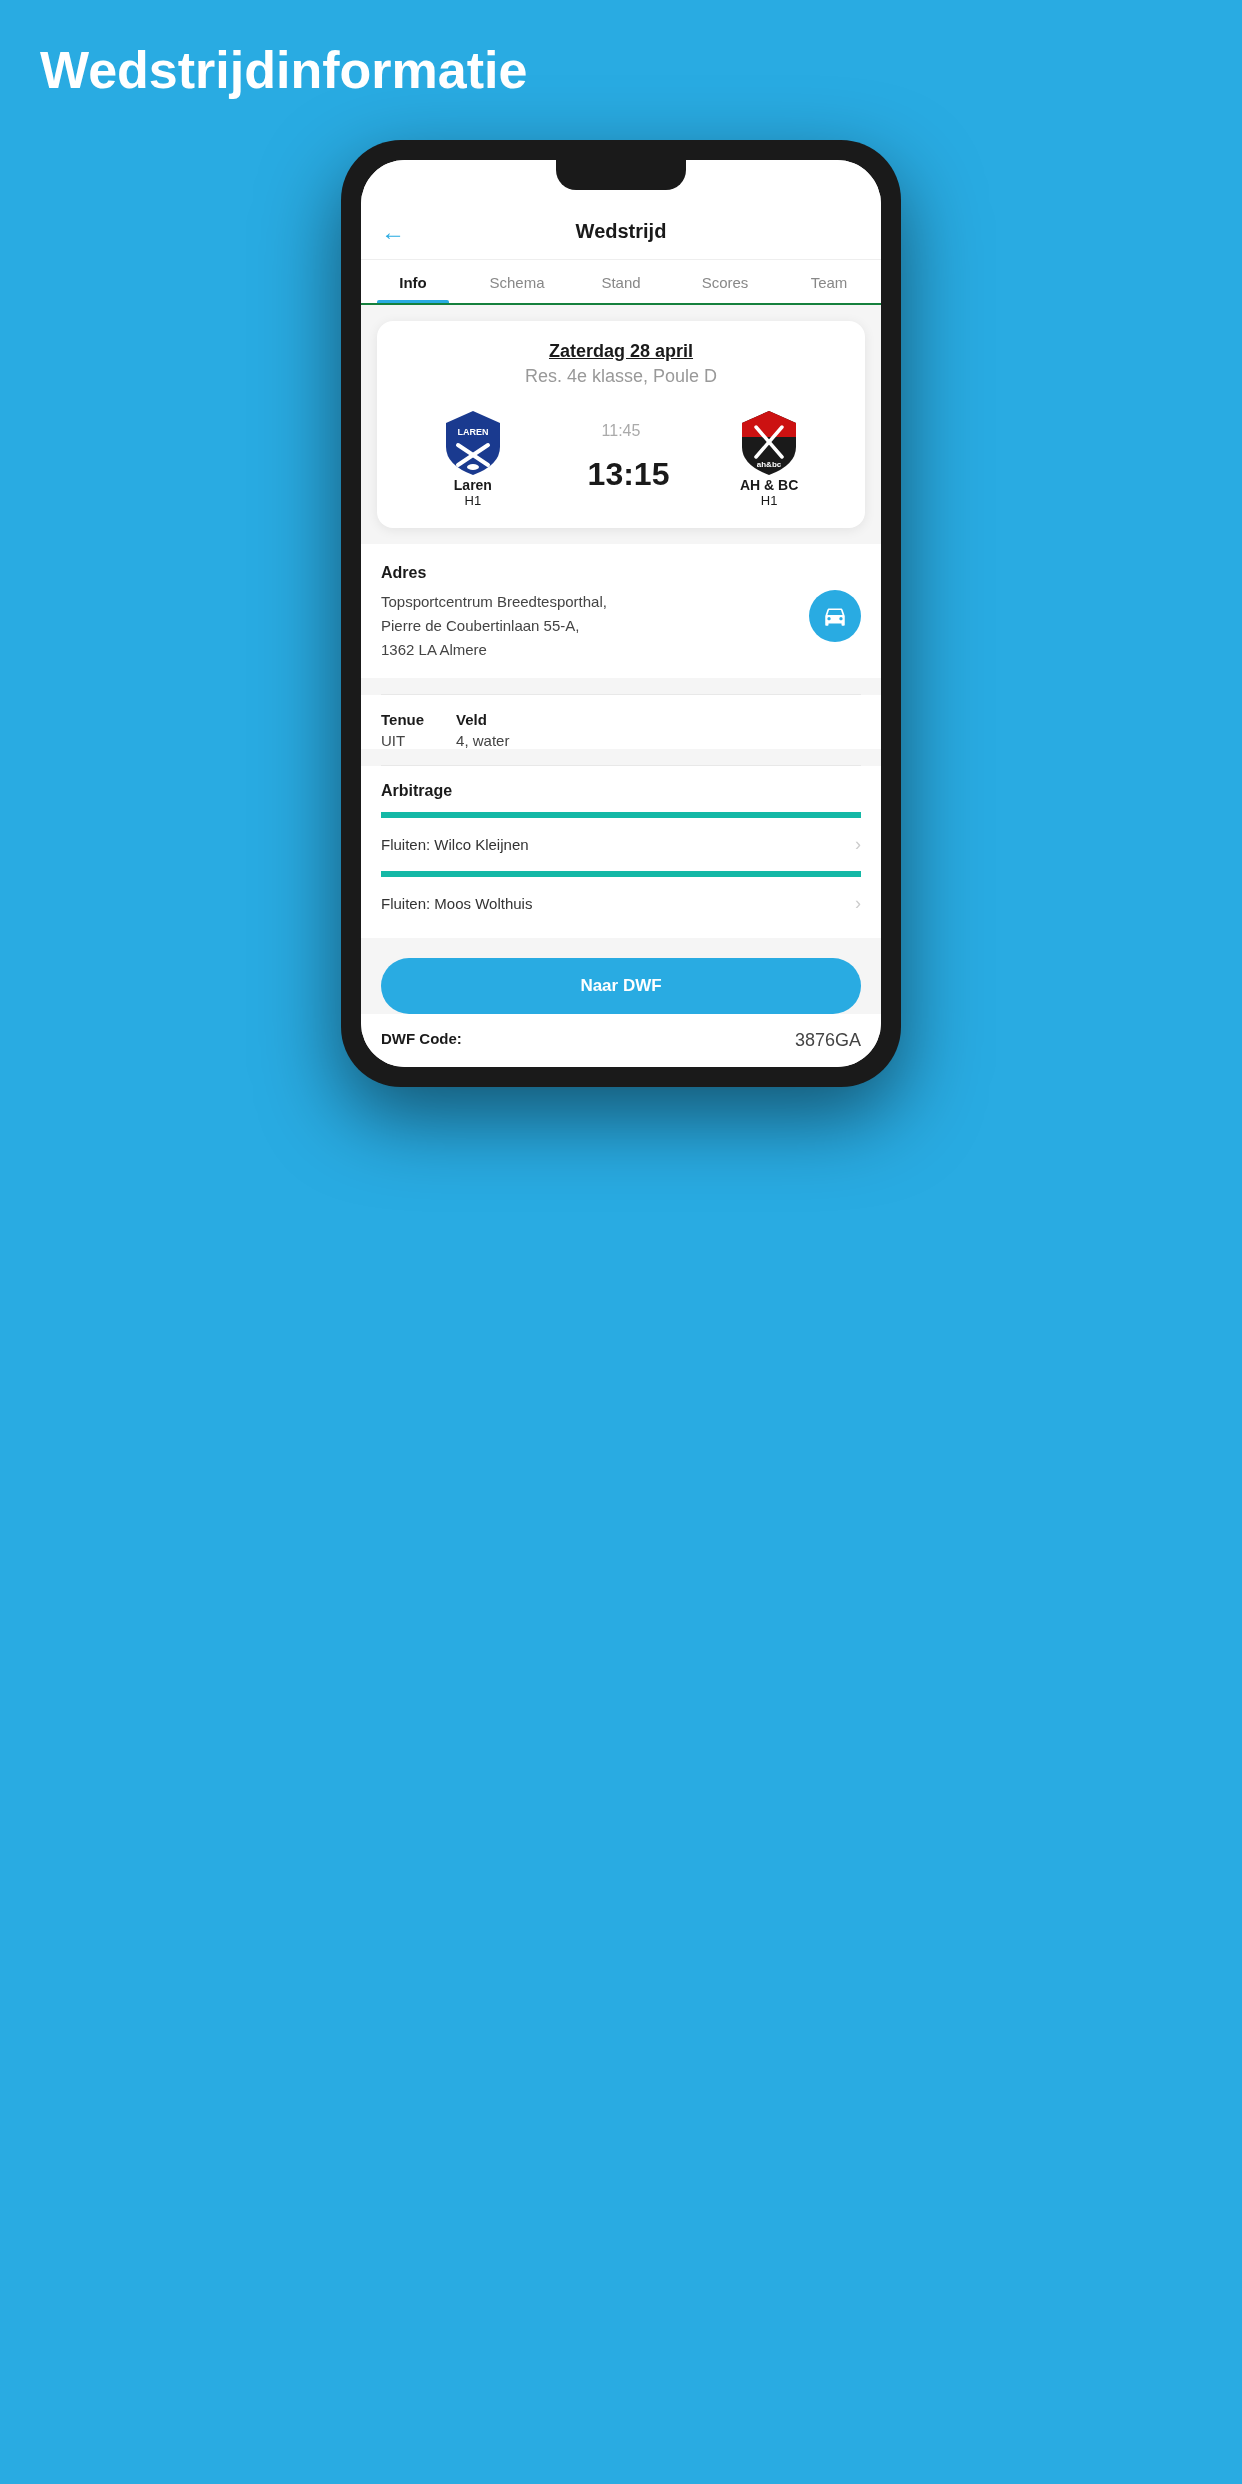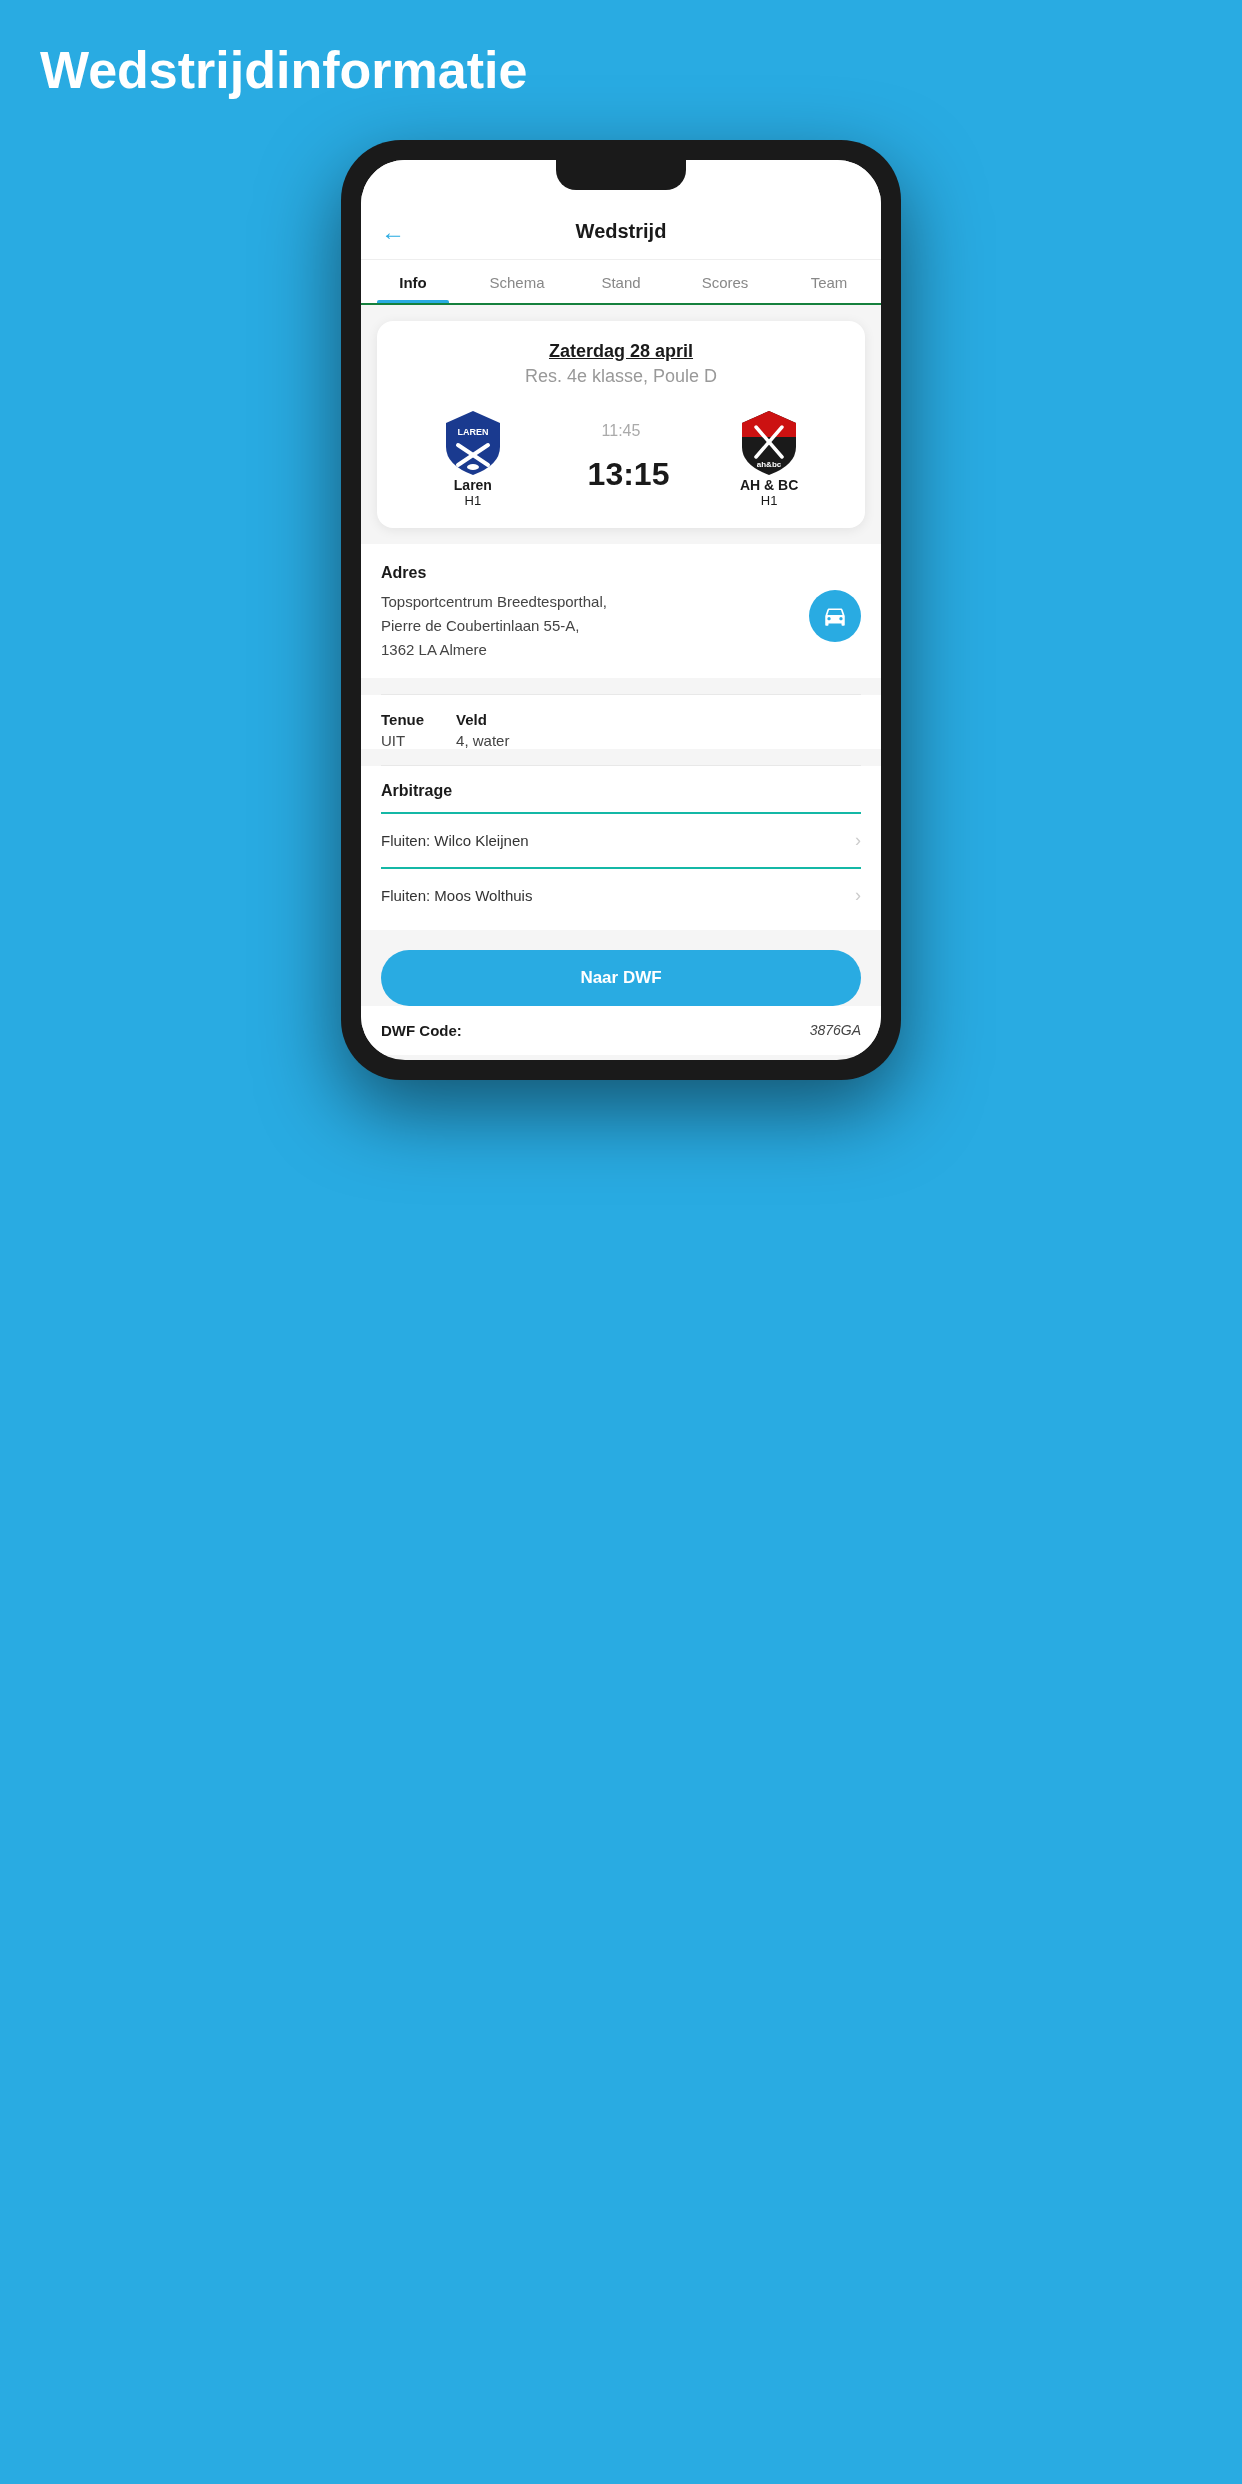--- a/index.html
+++ b/index.html
@@ -280,21 +280,21 @@
       font-weight: 700;
       color: #1a1a1a;
       margin-bottom: 12px;
     }
 
     .arbitrage-item {
       display: flex;
       align-items: center;
       justify-content: space-between;
       padding: 16px 0;
-      border-top: 2px solid #14b8a6;
+      border-top: 6px solid #14b8a6;
       cursor: pointer;
     }
 
     .arbitrage-name {
       font-size: 15px;
       color: #333;
     }
 
     .chevron {
       color: #ccc;
@@ -320,23 +320,22 @@
       background: white;
     }
 
     .dwf-code-label {
       font-size: 15px;
       font-weight: 700;
       color: #1a1a1a;
     }
 
     .dwf-code-value {
-      font-size: 14px;
+      font-size: 18px;
       color: #444;
-      font-style: italic;
     }
   </style>
 </head>
 <body>
 
 <h1 class="page-title">Wedstrijdinformatie</h1>
 
 <div class="phone-shell">
   <div class="phone-notch"></div>
   <div class="phone-screen">

